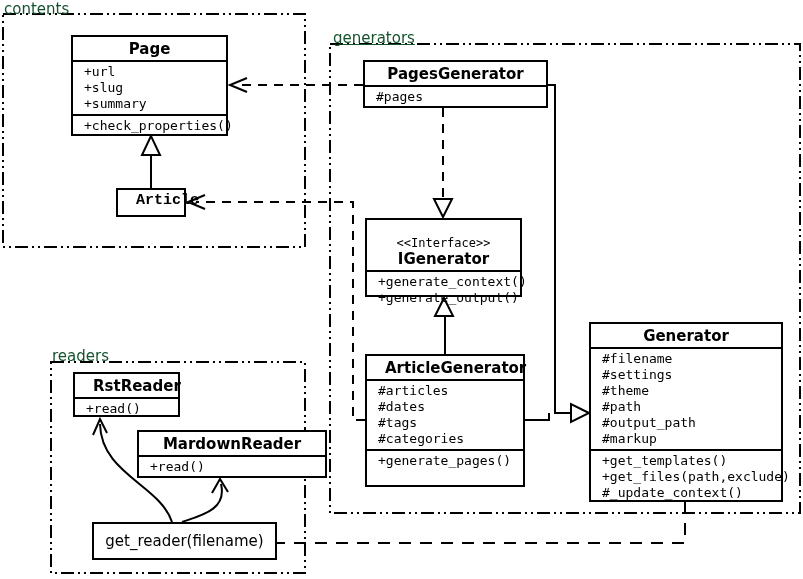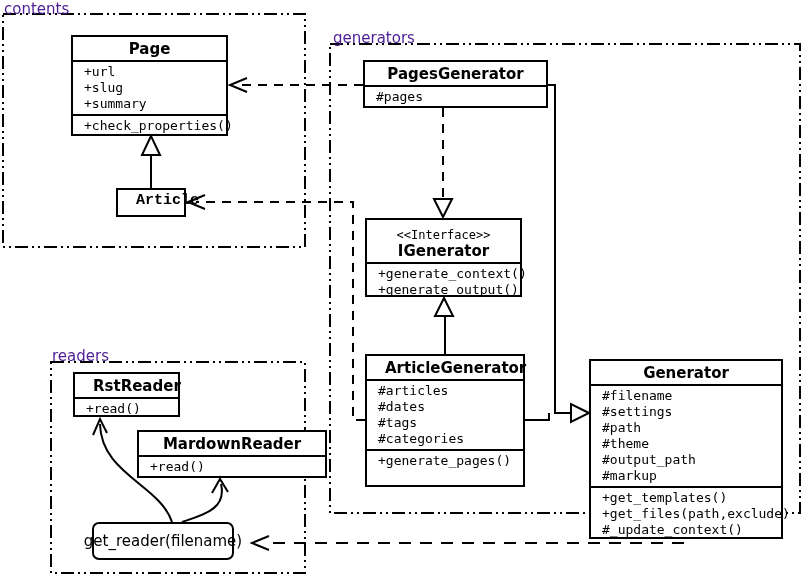--- a/index.html
+++ b/index.html
@@ -1,23 +1,23 @@
 <!DOCTYPE html>
 <html><head>
 <meta charset="utf-8">
 <style>
   html,body{margin:0;padding:0;background:#fff;}
   #canvas{position:relative;width:803px;height:579px;background:#ffffff;overflow:hidden;
           font-family:"DejaVu Sans",sans-serif;color:#000;}
   svg.wires{position:absolute;left:0;top:0;width:803px;height:579px;}
-  .pkg-label{position:absolute;font:15px "DejaVu Sans",sans-serif;color:#4c1d95;white-space:nowrap;}
+  .pkg-label{position:absolute;font:15px "DejaVu Sans",sans-serif;color:#14532d;white-space:nowrap;}
   .box{position:absolute;box-sizing:border-box;background:#fff;border:2px solid #000;
        display:flex;flex-direction:column;}
   .title{font:bold 15px "DejaVu Sans",sans-serif;text-align:center;padding:3px 18px 2px;white-space:nowrap;}
-  .stereo{font:12px "DejaVu Sans Mono",monospace;text-align:center;white-space:nowrap;padding-top:8px;}
+  .stereo{font:12px "DejaVu Sans Mono",monospace;text-align:center;white-space:nowrap;padding-top:16px;}
   .sec{border-top:2px solid #000;padding:2px 11px;font:13px "DejaVu Sans Mono",monospace;white-space:nowrap;}
   .row{height:16px;line-height:16px;}
   .plainbox{position:absolute;box-sizing:border-box;background:#fff;border:2px solid #000;
             display:flex;align-items:center;justify-content:center;
             font:15px "DejaVu Sans",sans-serif;white-space:nowrap;}
 </style>
 </head>
 <body>
 
 <div id="canvas">
@@ -84,21 +84,21 @@
     </g>
 
      MardownReader --&gt;
     <g>
       <path d="M 182,522 C 203,515 227,509 221,484" fill="none" stroke="#000" stroke-width="2"></path>
       <path d="M 212,493 L 220,479 L 228,492" fill="none" stroke="#000" stroke-width="2"></path>
     </g>
   </svg>
 
   <div class="pkg-label" style="left:4px;top:0px;">contents</div>
-  <div class="pkg-label" style="left:333px;top:29px;">generators</div>
+  <div class="pkg-label" style="left:333px;top:29px;text-decoration:underline;">generators</div>
   <div class="pkg-label" style="left:52px;top:347px;">readers</div>
 
   <div class="box" style="left:71px;top:35px;width:157px;height:101px;">
     <div class="title">Page</div>
     <div class="sec">
       <div class="row">+url</div>
       <div class="row">+slug</div>
       <div class="row">+summary</div>
     </div>
     <div class="sec">
@@ -134,27 +134,27 @@
       <div class="row">#articles</div>
       <div class="row">#dates</div>
       <div class="row">#tags</div>
       <div class="row">#categories</div>
     </div>
     <div class="sec">
       <div class="row">+generate_pages()</div>
     </div>
   </div>
 
-  <div class="box" style="left:589px;top:322px;width:194px;height:180px;margin-top:37px;">
+  <div class="box" style="left:589px;top:322px;width:194px;height:180px;">
     <div class="title">Generator</div>
     <div class="sec">
       <div class="row">#filename</div>
       <div class="row">#settings</div>
+      <div class="row">#theme</div>
       <div class="row">#path</div>
-      <div class="row">#theme</div>
       <div class="row">#output_path</div>
       <div class="row">#markup</div>
     </div>
     <div class="sec">
       <div class="row">+get_templates()</div>
       <div class="row">+get_files(path,exclude)</div>
       <div class="row">#_update_context()</div>
     </div>
   </div>
 
@@ -165,15 +165,15 @@
     </div>
   </div>
 
   <div class="box" style="left:137px;top:430px;width:190px;height:48px;">
     <div class="title">MardownReader</div>
     <div class="sec">
       <div class="row">+read()</div>
     </div>
   </div>
 
-  <div class="plainbox" style="left:92px;top:522px;width:142px;height:38px;border-radius:7px;">get_reader(filename)</div>
+  <div class="plainbox" style="left:92px;top:522px;width:185px;height:38px;">get_reader(filename)</div>
 
 </div>
 
 </body></html>

